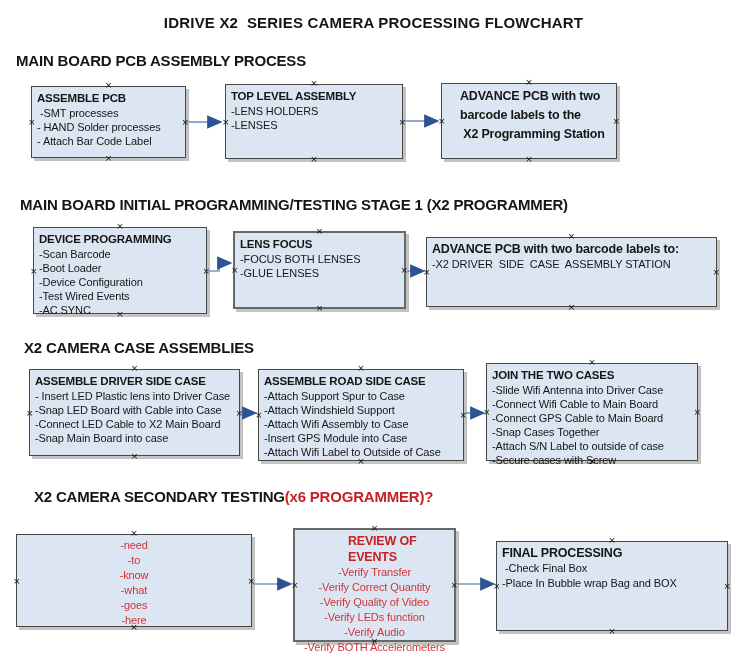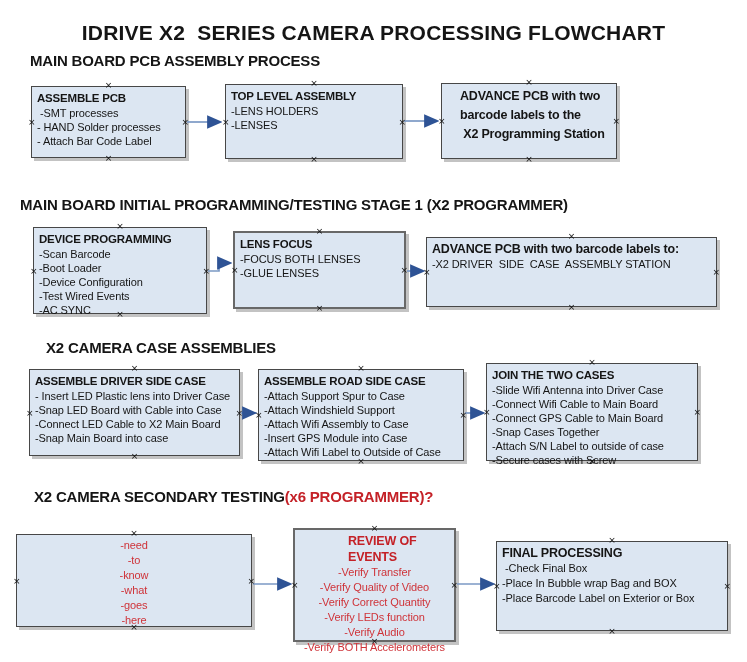--- a/index.html
+++ b/index.html
@@ -2,21 +2,21 @@
 <html><head>
 <meta charset="utf-8">
 <style>
   html,body{margin:0;padding:0;background:#ffffff;}
   .canvas{
     position:relative;width:747px;height:662px;background:#fff;overflow:hidden;
     font-family:"Liberation Sans","DejaVu Sans",sans-serif;color:var(--ink,#151515);
   }
   .page-title{
     position:absolute;left:0;top:14px;width:747px;text-align:center;
-    font-size:21px;font-weight:bold;letter-spacing:.2px;white-space:pre-wrap;margin-top:7px;
+    font-size:15px;font-weight:bold;letter-spacing:.2px;white-space:pre-wrap;
   }
   .sec-heading{position:absolute;font-size:15px;font-weight:bold;letter-spacing:-.2px;white-space:pre;}
   .sec-heading .red-part{color:var(--red-title,#c42127);}
   .box{
     position:absolute;background:var(--box-fill,#dce6f2);
     border:1.5px solid #474747;box-shadow:3px 3px 0 rgba(145,145,145,.55);
     padding:3px 5px;box-sizing:border-box;
   }
   .box.thick{border:2.2px solid #686868;}
   .box.overflowing{overflow:visible;}
@@ -36,21 +36,21 @@
   .arrow-layer{position:absolute;left:0;top:0;width:747px;height:662px;z-index:4;}
   .arrow-layer polyline{fill:none;stroke:var(--arrow-line,#7b99c4);stroke-width:1.7;}
 </style>
 </head>
 <body>
 
 <div class="canvas" style="--box-fill: #dce6f2; --ink: #151515; --red-title: #c42127; --red-item: #cf3339; --arrow-line: #7b99c4; --arrow-head: #2e5395;">
 
   <div class="page-title">IDRIVE X2  SERIES CAMERA PROCESSING FLOWCHART</div>
 
-  <div class="sec-heading" style="left:30px;top:52px;">MAIN BOARD PCB ASSEMBLY PROCESS</div>
+  <div class="sec-heading" style="left:16px;top:52px;">MAIN BOARD PCB ASSEMBLY PROCESS</div>
 
   <div class="box" style="left:31px;top:86px;width:155px;height:72px;">
     <div class="box-title">ASSEMBLE PCB</div>
     <div class="box-item"> -SMT processes</div>
     <div class="box-item">- HAND Solder processes</div>
     <div class="box-item">- Attach Bar Code Label</div>
   <i class="anch anch-t">×</i>
       <i class="anch anch-b">×</i>
       <i class="anch anch-l">×</i>
       <i class="anch anch-r">×</i>
@@ -103,21 +103,21 @@
 
   <div class="box" style="left:426px;top:237px;width:291px;height:70px;">
     <div class="box-title" style="font-size:12.5px;">ADVANCE PCB with two barcode labels to:</div>
     <div class="box-item">-X2 DRIVER  SIDE  CASE  ASSEMBLY STATION</div>
   <i class="anch anch-t">×</i>
       <i class="anch anch-b">×</i>
       <i class="anch anch-l">×</i>
       <i class="anch anch-r">×</i>
     </div>
 
-  <div class="sec-heading" style="left:46px;top:339px;text-align:center;">X2 CAMERA CASE ASSEMBLIES</div>
+  <div class="sec-heading" style="left:24px;top:339px;text-align:center;">X2 CAMERA CASE ASSEMBLIES</div>
 
   <div class="box" style="left:29px;top:369px;width:211px;height:87px;">
     <div class="box-title">ASSEMBLE DRIVER SIDE CASE</div>
     <div class="box-item">- Insert LED Plastic lens into Driver Case</div>
     <div class="box-item">-Snap LED Board with Cable into Case</div>
     <div class="box-item">-Connect LED Cable to X2 Main Board</div>
     <div class="box-item">-Snap Main Board into case</div>
   <i class="anch anch-t">×</i>
       <i class="anch anch-b">×</i>
       <i class="anch anch-l">×</i>
@@ -162,36 +162,35 @@
     <div class="box-item">-here</div>
   <i class="anch anch-t">×</i>
       <i class="anch anch-b">×</i>
       <i class="anch anch-l">×</i>
       <i class="anch anch-r">×</i>
     </div>
 
   <div class="box thick red-text row4 overflowing" style="left:293px;top:528px;width:163px;height:114px;">
     <div class="box-title" style="font-size:12.5px;padding-left:48px;">REVIEW OF EVENTS</div>
     <div class="box-item">-Verify Transfer</div>
+    <div class="box-item">-Verify Correct Quantity</div>
     <div class="box-item">-Verify Quality of Video</div>
-    <div class="box-item">-Verify Correct Quantity</div>
     <div class="box-item">-Verify LEDs function</div>
     <div class="box-item">-Verify Audio</div>
     <div class="box-item">-Verify BOTH Accelerometers</div>
   <i class="anch anch-t">×</i>
       <i class="anch anch-b">×</i>
       <i class="anch anch-l">×</i>
       <i class="anch anch-r">×</i>
     </div>
 
   <div class="box row4" style="left:496px;top:541px;width:232px;height:90px;">
     <div class="box-title" style="font-size:12.5px;">FINAL PROCESSING</div>
     <div class="box-item"> -Check Final Box</div>
     <div class="box-item">-Place In Bubble wrap Bag and BOX</div>
-    <div class="box-item">-Place Barcode Label on Exterior or Box</div>
   <i class="anch anch-t">×</i>
       <i class="anch anch-b">×</i>
       <i class="anch anch-l">×</i>
       <i class="anch anch-r">×</i>
     </div>
 
   <svg class="arrow-layer" width="747" height="662" viewBox="0 0 747 662">
     <defs>
       <marker id="ah" markerWidth="9" markerHeight="8" refX="7" refY="4" orient="auto">
         <polygon points="0,0 9,4 0,8" class="ah-fill" style="fill:var(--arrow-head,#2e5395);"></polygon>

